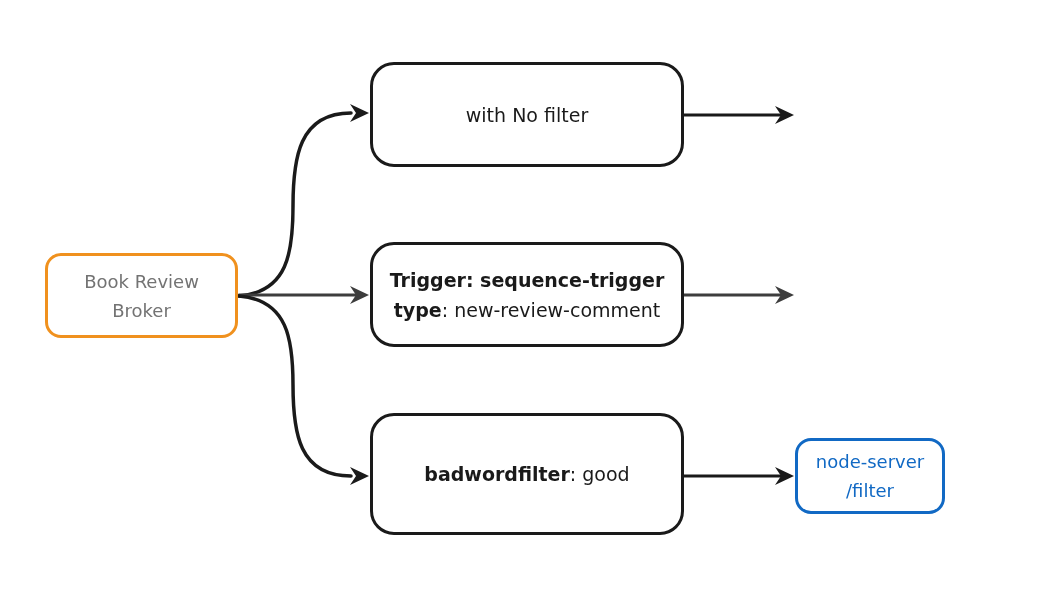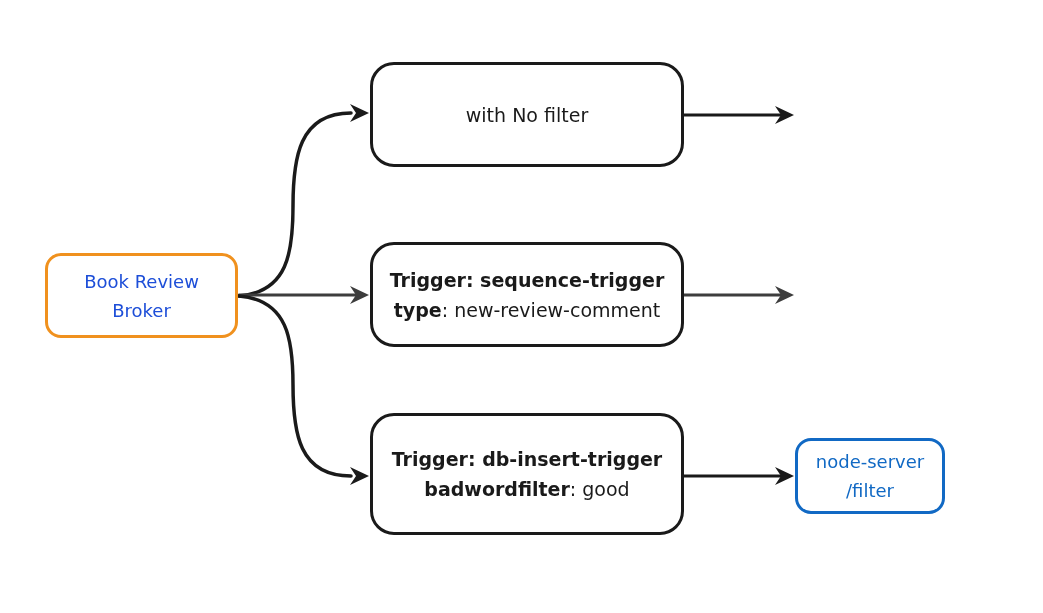--- a/index.html
+++ b/index.html
@@ -23,21 +23,21 @@
     flex-direction: column;
     align-items: center;
     justify-content: center;
     text-align: center;
     background: #ffffff;
   }
   .broker {
     left: 45px; top: 253px; width: 193px; height: 85px;
     border: 3px solid #F0911E;
     border-radius: 16px;
-    color: #1d4ed8;
+    color: #737373;
     font-size: 18px;
     line-height: 29px;
     white-space: pre-line;
   }
   .trigger {
     border: 3px solid #1A1A1A;
     border-radius: 24px;
     color: #1A1A1A;
     font-size: 19px;
     line-height: 30px;
@@ -92,21 +92,20 @@
   <div class="node trigger trigger-1">
     <div class="line"><b></b><span>with No filter</span></div>
   </div>
 
   <div class="node trigger trigger-2">
     <div class="line"><b>Trigger: sequence-trigger</b><span></span></div>
     <div class="line"><b>type</b><span>: new-review-comment</span></div>
   </div>
 
   <div class="node trigger trigger-3">
-    <div class="line"><b>Trigger: db-insert-trigger</b><span></span></div>
     <div class="line"><b>badwordfilter</b><span>: good</span></div>
   </div>
 
 
 
   <div class="node endpoint endpoint-3">node-server
 /filter</div>
 
 </div>
 

